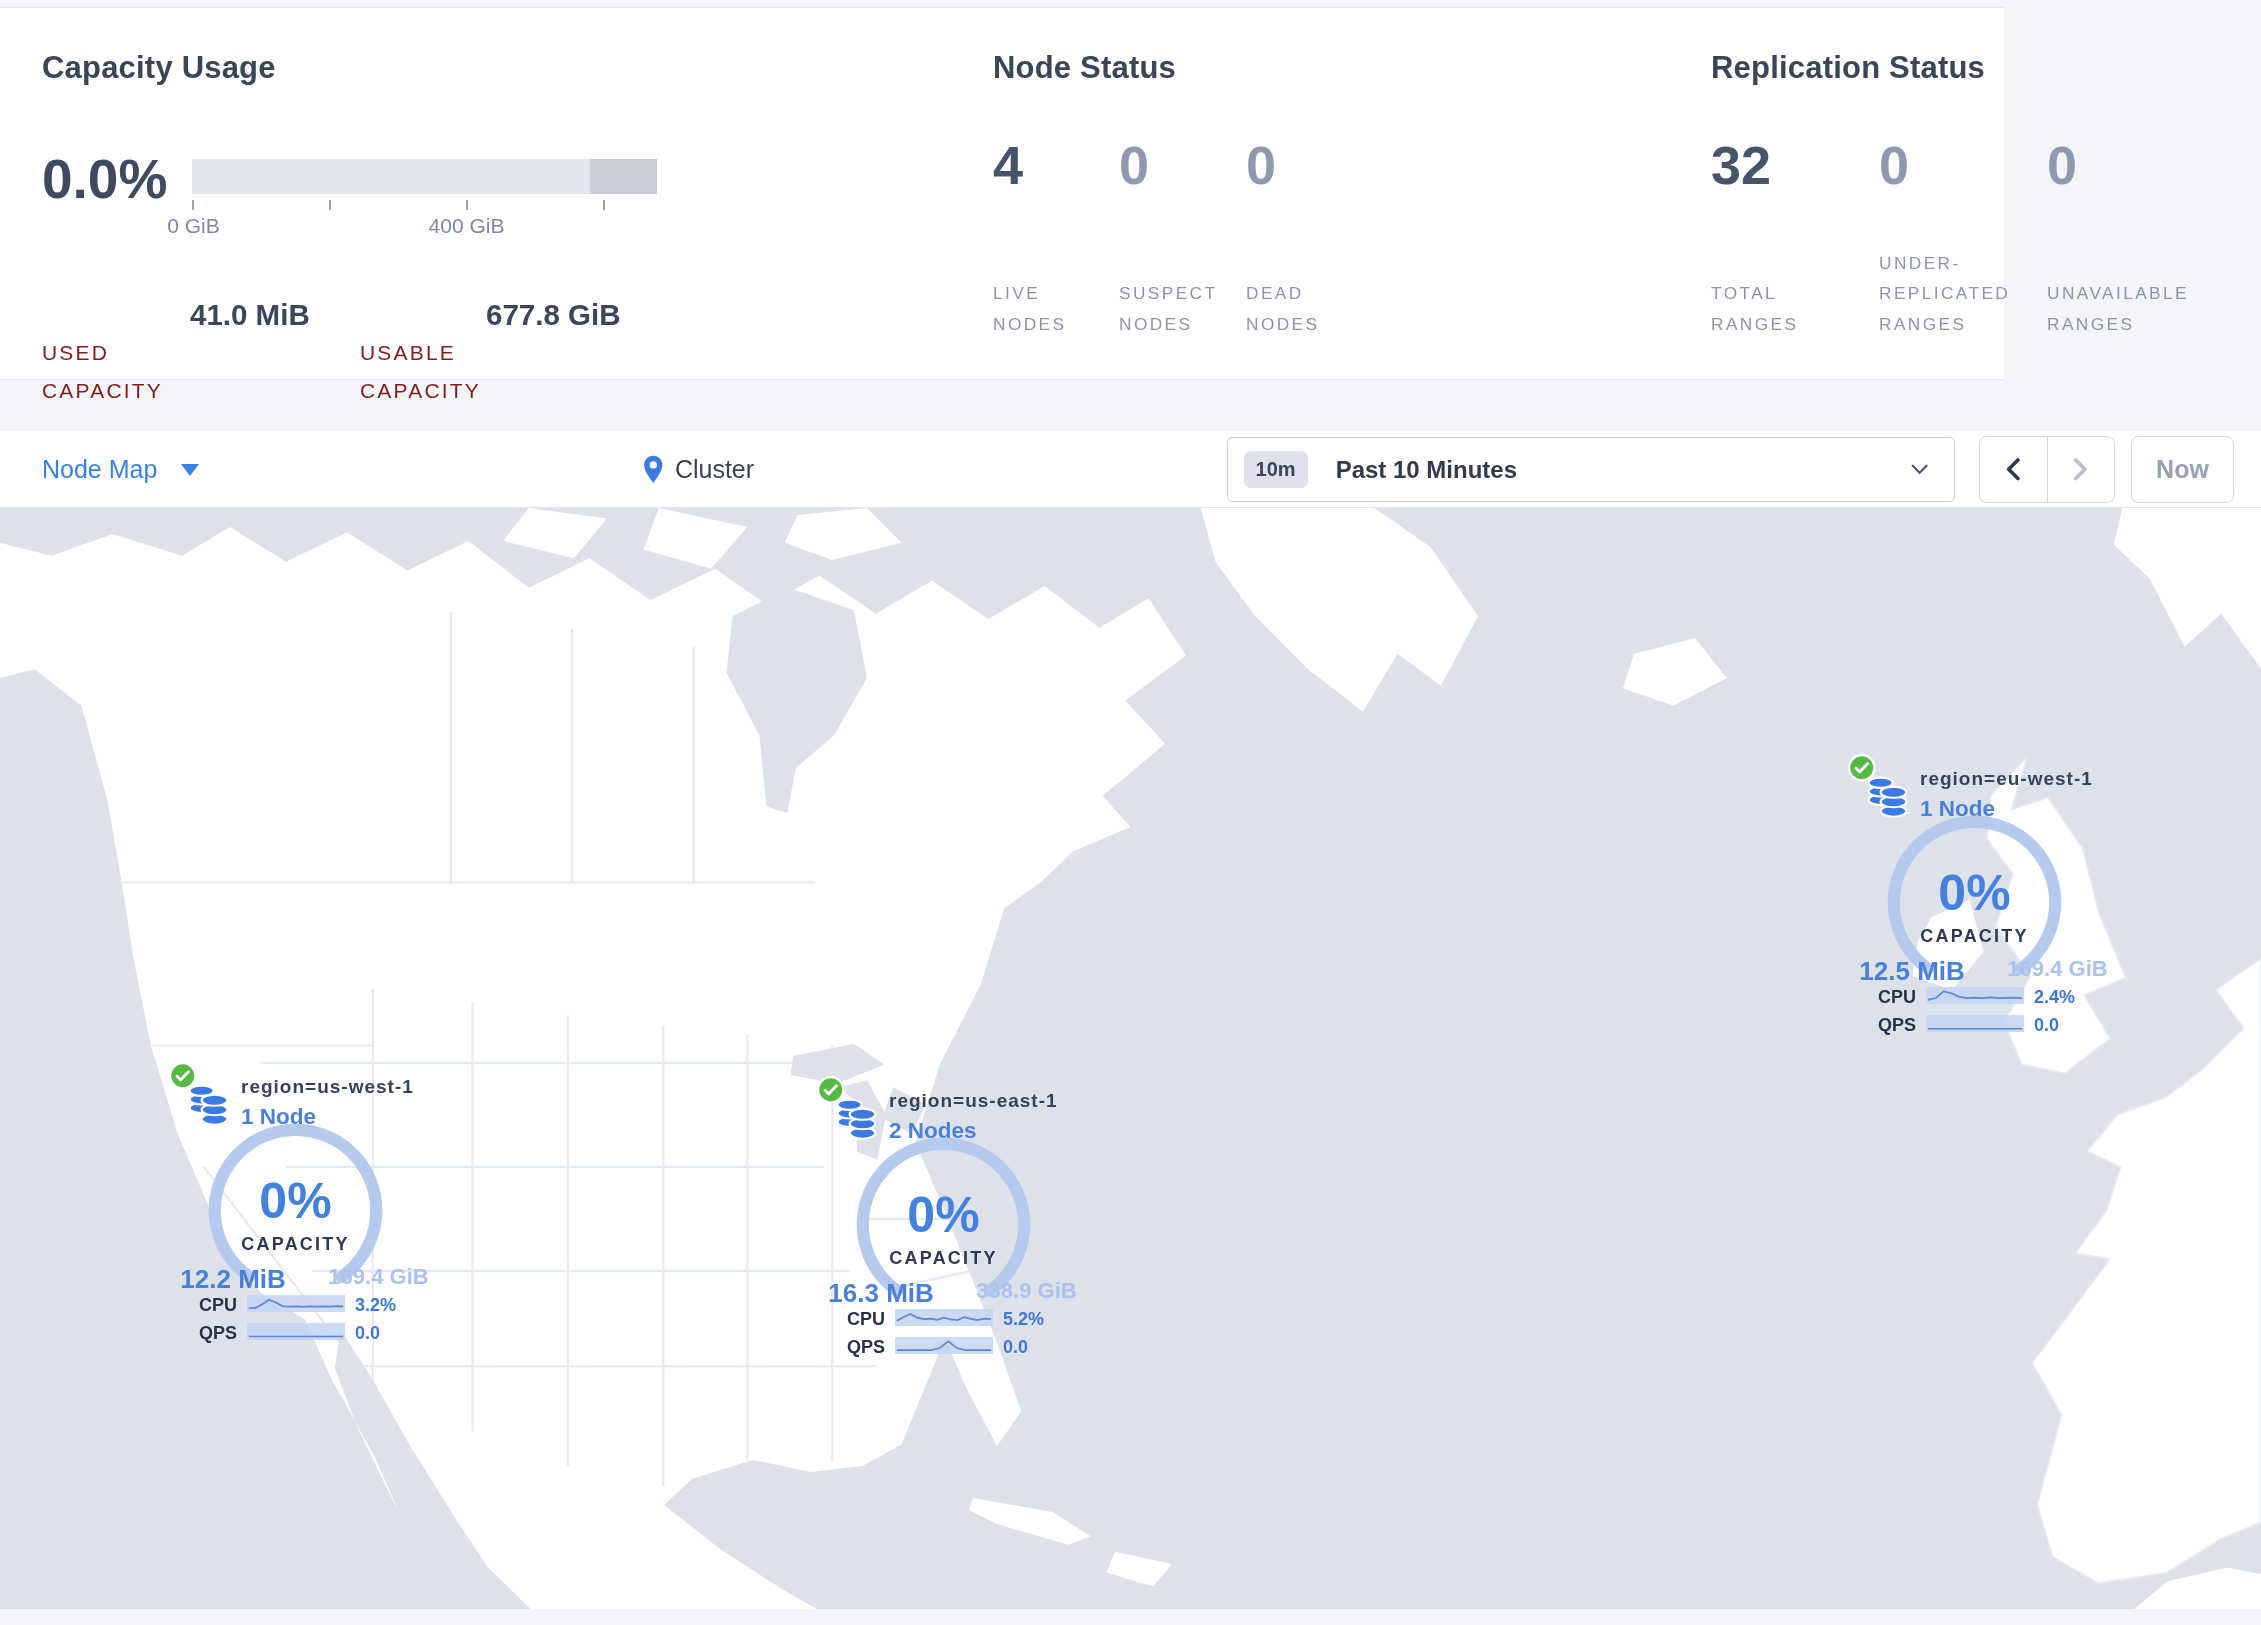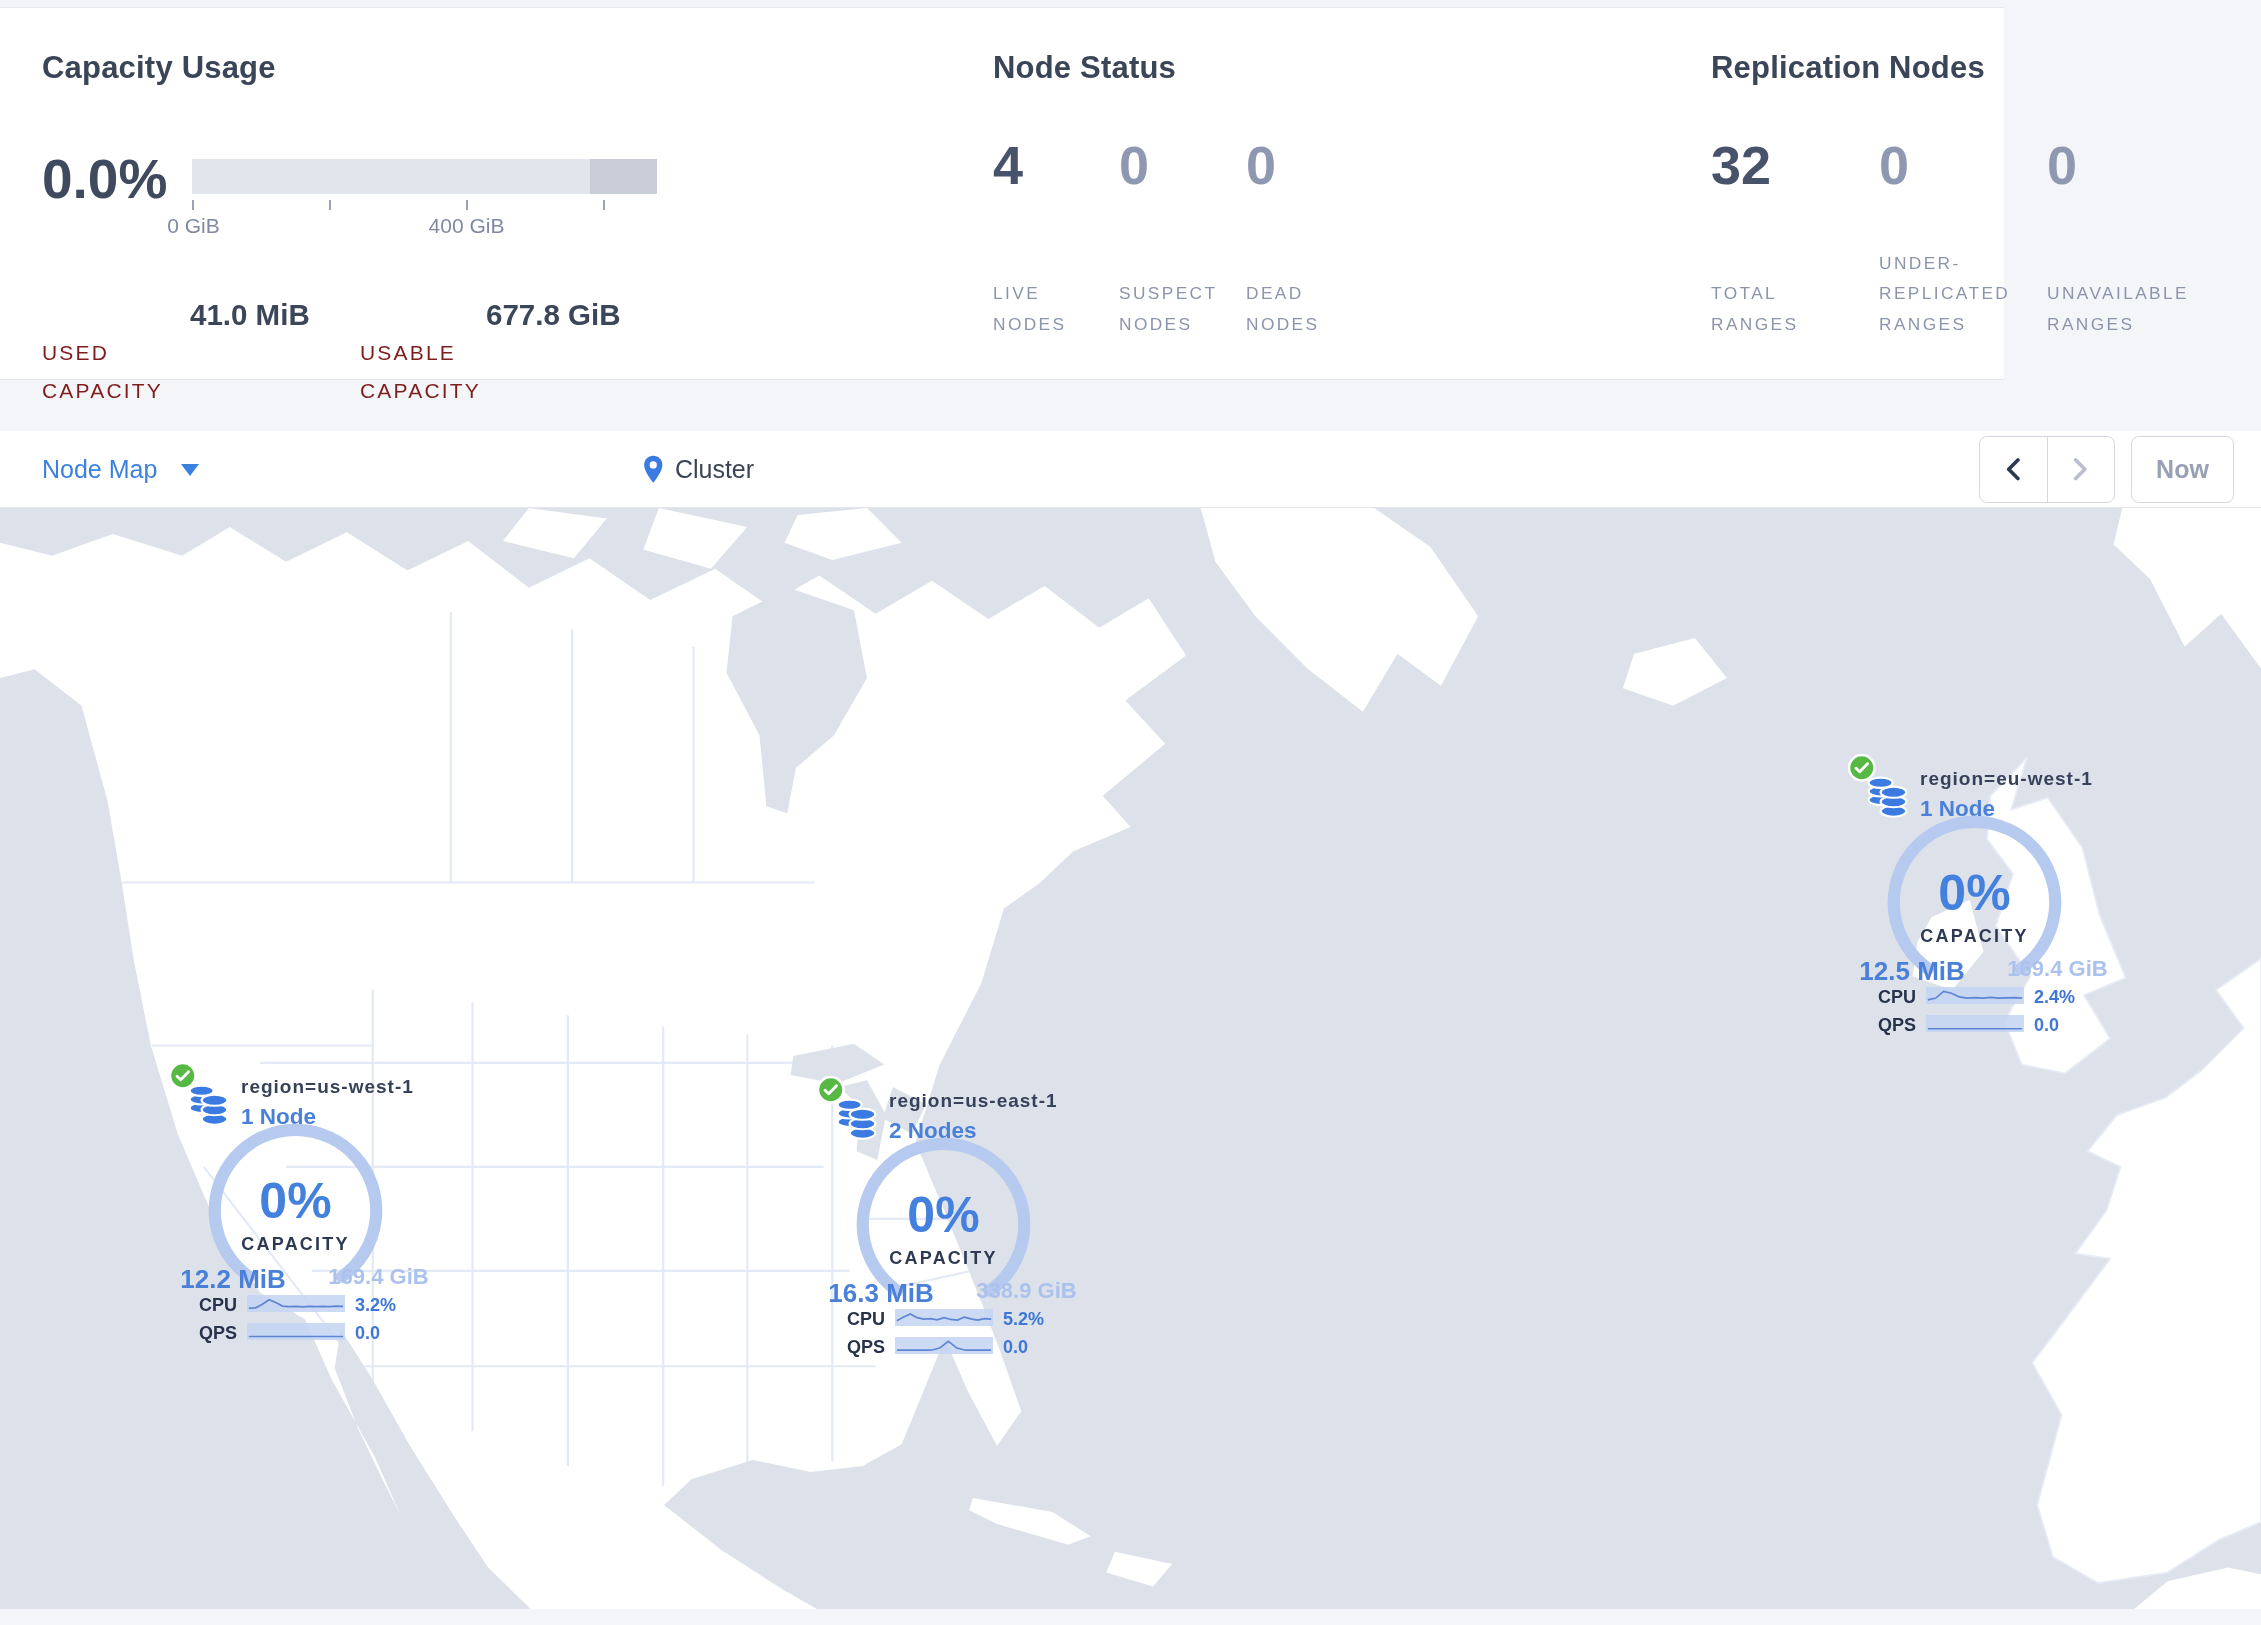--- a/index.html
+++ b/index.html
@@ -118,21 +118,21 @@
         </div>
     </div>
     <div class="stat-col" style="left:1246px">
       <div class="stat-value muted">0</div>
       <div class="stat-label">
           <div>DEAD</div>
           <div>NODES</div>
         </div>
     </div>
 
-    <h2 class="sec-title" id="rs-title">Replication Nodes</h2>
+    <h2 class="sec-title" id="rs-title">Replication Status</h2>
     <div class="stat-col" style="left:1711px">
       <div class="stat-value strong">32</div>
       <div class="stat-label">
           <div>TOTAL</div>
           <div>RANGES</div>
         </div>
     </div>
     <div class="stat-col" style="left:1879px">
       <div class="stat-value muted">0</div>
       <div class="stat-label">
@@ -156,20 +156,27 @@
       <span class="tri-down"></span>
     </div>
     <div class="breadcrumb">
       <svg width="22.5" height="29.5" viewBox="0 0 24 34">
         <path d="M12 1 C6 1 1.5 5.6 1.5 11.5 c0 8 10.5 20.5 10.5 20.5 s10.5-12.5 10.5-20.5 C22.5 5.6 18 1 12 1 z" fill="#3b7ae0"></path>
         <circle cx="12" cy="11.5" r="4.2" fill="#ffffff"></circle>
       </svg>
       <span class="btext">Cluster</span>
     </div>
 
+    <div class="time-select">
+      <span class="time-badge">10m</span>
+      <span class="time-label">Past 10 Minutes</span>
+      <svg class="time-caret" width="17.3" height="11.3" viewBox="0 0 20 13">
+        <path d="M2 2 L10 10 L18 2" stroke="#4a5568" stroke-width="2.5" fill="none" stroke-linecap="round"></path>
+      </svg>
+    </div>
     <div class="range-arrows">
       <div class="arrow-cell arrow-prev">
         <svg width="15.6" height="22.5" viewBox="0 0 14 22">
           <path d="M12 2 L3 11 L12 20" stroke="#2e3950" stroke-width="3.6" fill="none" stroke-linecap="round" stroke-linejoin="round"></path>
         </svg>
       </div>
       <div class="arrow-cell arrow-next">
         <svg width="15.6" height="22.5" viewBox="0 0 14 22">
           <path d="M2 2 L11 11 L2 20" stroke="#b9bfce" stroke-width="3.6" fill="none" stroke-linecap="round" stroke-linejoin="round"></path>
         </svg>

